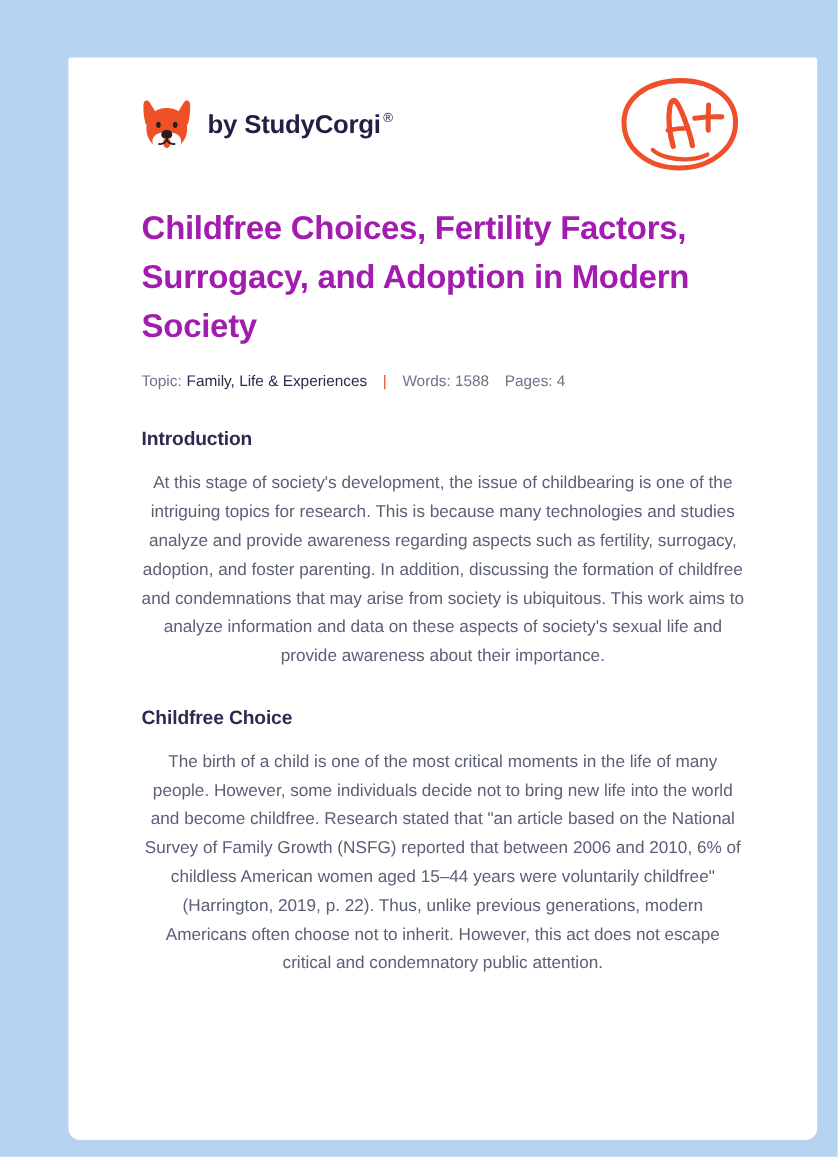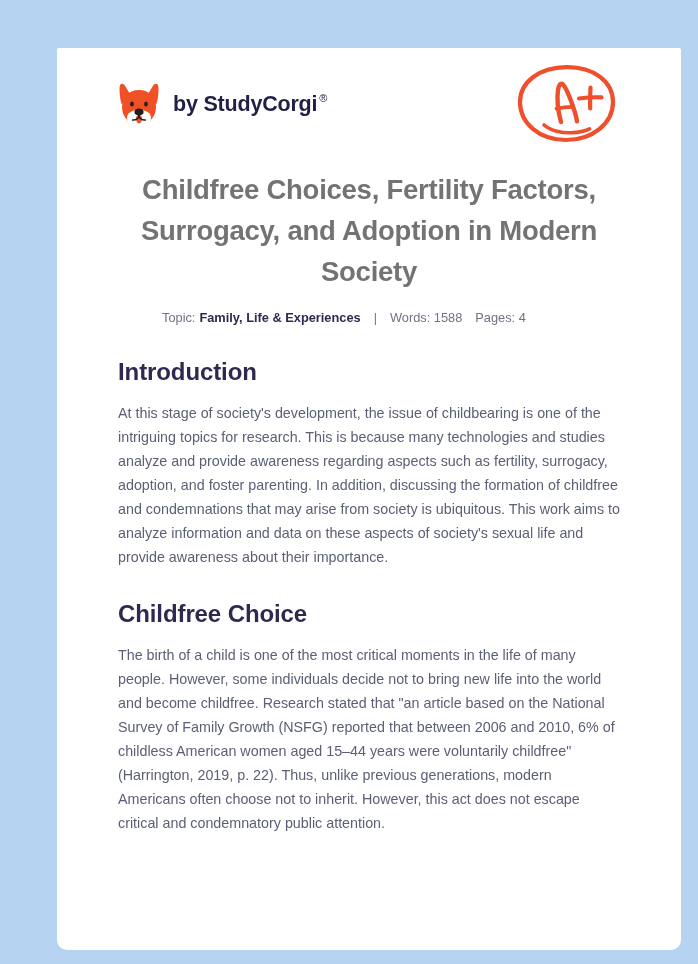--- a/index.html
+++ b/index.html
@@ -73,64 +73,64 @@
     flex: 0 0 auto;
     display: block;
   }
 
   
   .doc-title {
     margin: 13px 0 17px 0;
     font-size: 27.5px;
     line-height: 41px;
     font-weight: 700;
-    color: #737373;
+    color: #a21caf;
     letter-spacing: -0.25px;
-    text-align: center;
   }
 
   
   .doc-meta {
     margin-top: 16px;
     font-size: 12.8px;
     color: #6f7385;
     display: flex;
     align-items: center;
     flex-wrap: wrap;
     line-height: 18px;
   }
-  .meta-label { color: #6f7385; margin-left: 44px; }
+  .meta-label { color: #6f7385; }
   .meta-topic {
     color: #2e2a4f;
-    font-weight: 700;
+    font-weight: 400;
     margin-left: 4px;
     text-decoration: none;
   }
   .meta-sep {
     color: #e8502a;
     margin: 0 13px;
     font-weight: 400;
   }
   .meta-words { color: #6f7385; margin-right: 13px; }
   .meta-pages { color: #6f7385; text-align: center; }
 
   
   h2.section-head {
-    font-size: 24px;
+    font-size: 16px;
     font-weight: 700;
     color: #2e2a4f;
     margin: 31px 0 0 0;
     letter-spacing: -0.1px;
   }
 
   p.body-par {
     font-size: 14.3px;
     line-height: 24px;
     color: #5b6075;
     margin: 15px 0 0 0;
+    text-align: center;
   }
 </style>
 </head>
 <body>
 
 <div class="page-card">
   <div class="card-inner">
 
     <div class="doc-header">
 

